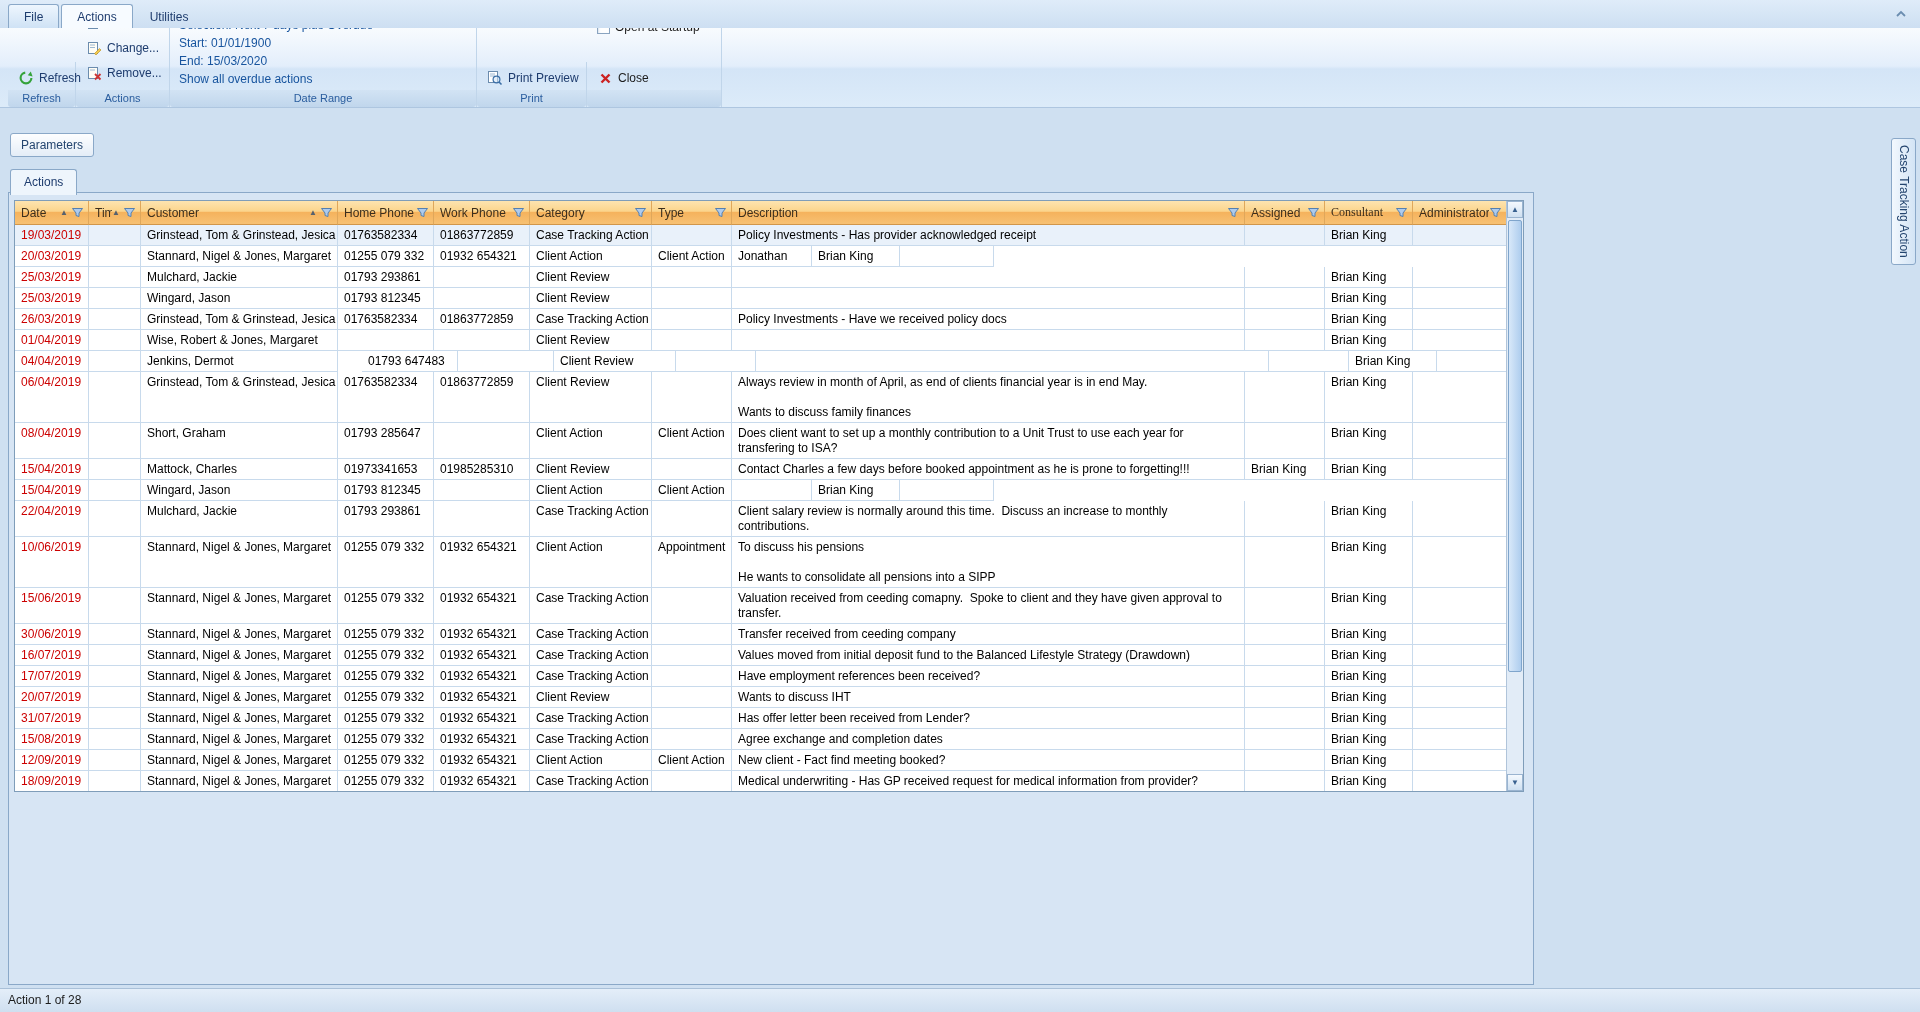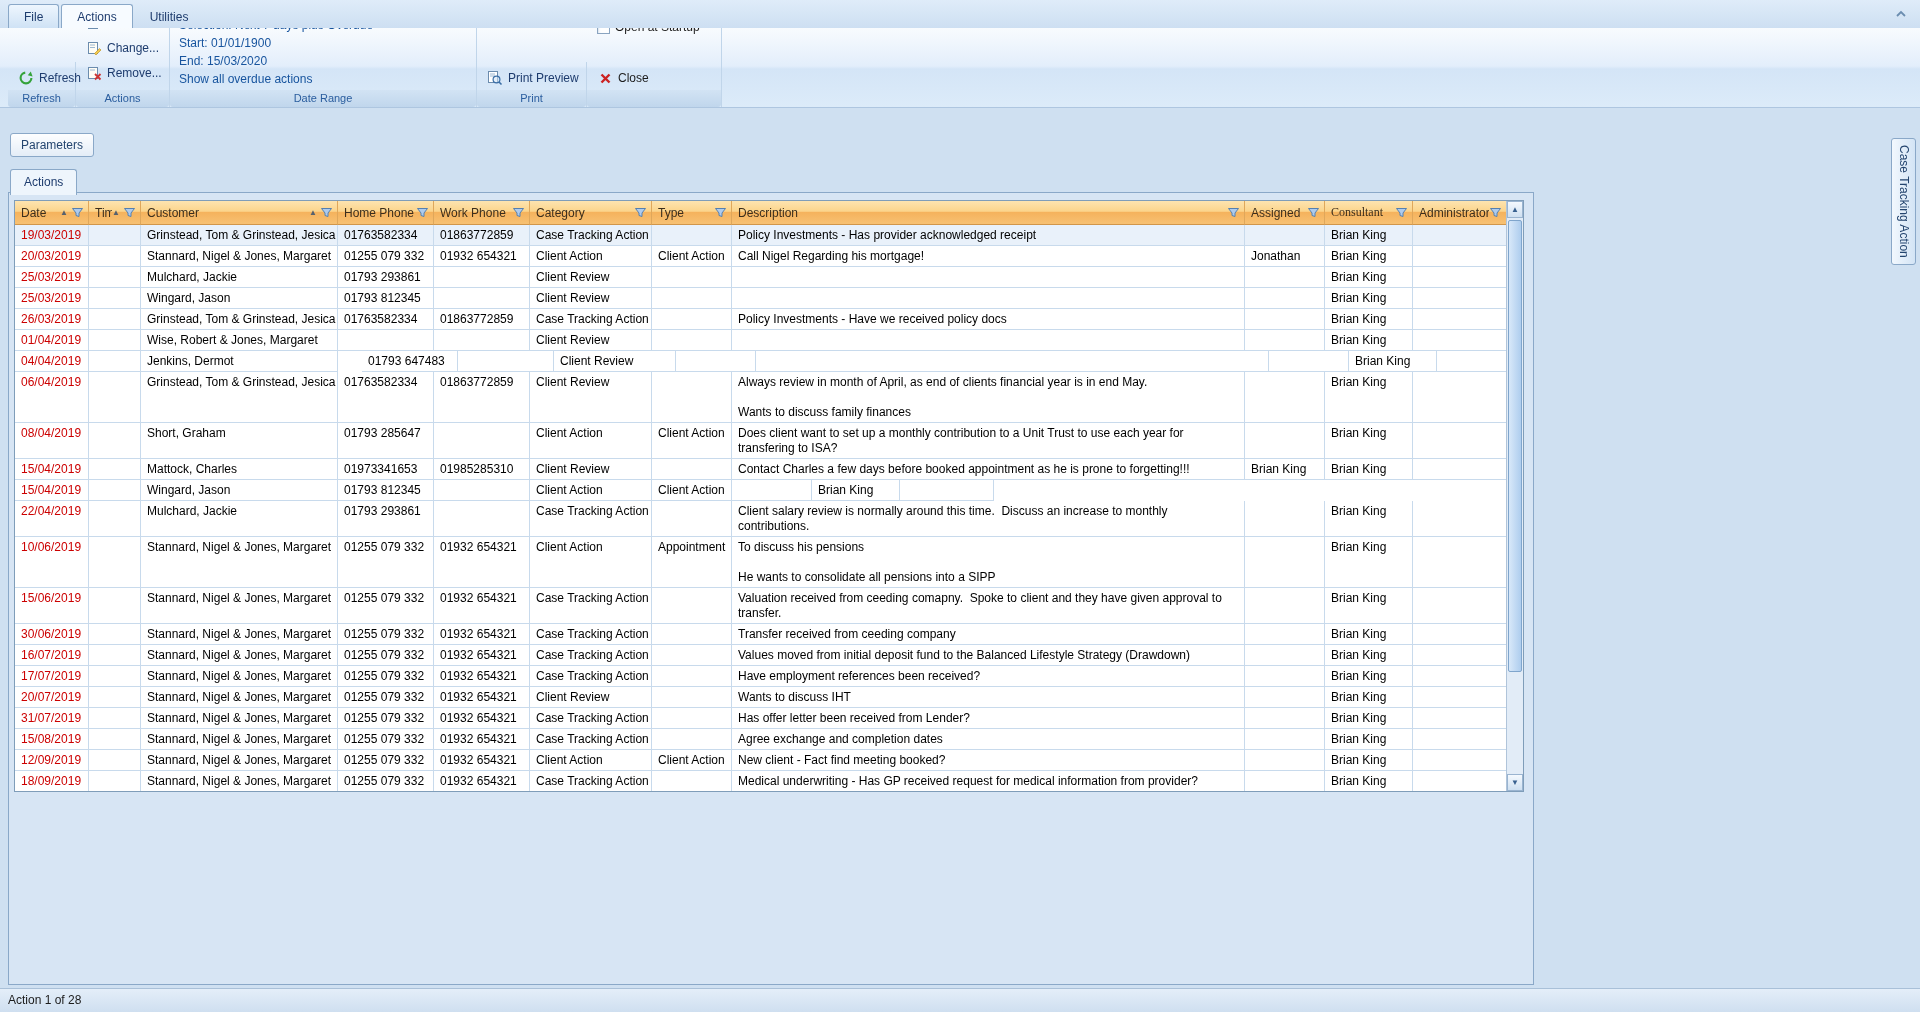--- a/index.html
+++ b/index.html
@@ -370,21 +370,20 @@
           <div class="gcell administrator" style="width: 94px;"></div>
         </div>
         <div class="grow">
           <div class="gcell date" style="width: 74px;">20/03/2019</div>
           <div class="gcell time" style="width: 52px;"></div>
           <div class="gcell customer" style="width: 197px;">Stannard, Nigel &amp; Jones, Margaret</div>
           <div class="gcell home_phone" style="width: 96px;">01255 079 332</div>
           <div class="gcell work_phone" style="width: 96px;">01932 654321</div>
           <div class="gcell category" style="width: 122px;">Client Action</div>
           <div class="gcell type" style="width: 80px;">Client Action</div>
-          <div class="gcell description" style="width: 513px;">Call Nigel Regarding his mortgage!</div>
           <div class="gcell assigned" style="width: 80px;">Jonathan</div>
           <div class="gcell consultant" style="width: 88px;">Brian King</div>
           <div class="gcell administrator" style="width: 94px;"></div>
         </div>
         <div class="grow">
           <div class="gcell date" style="width: 74px;">25/03/2019</div>
           <div class="gcell time" style="width: 52px;"></div>
           <div class="gcell customer" style="width: 197px;">Mulchard, Jackie</div>
           <div class="gcell home_phone" style="width: 96px;">01793 293861</div>
           <div class="gcell work_phone" style="width: 96px;"></div>

